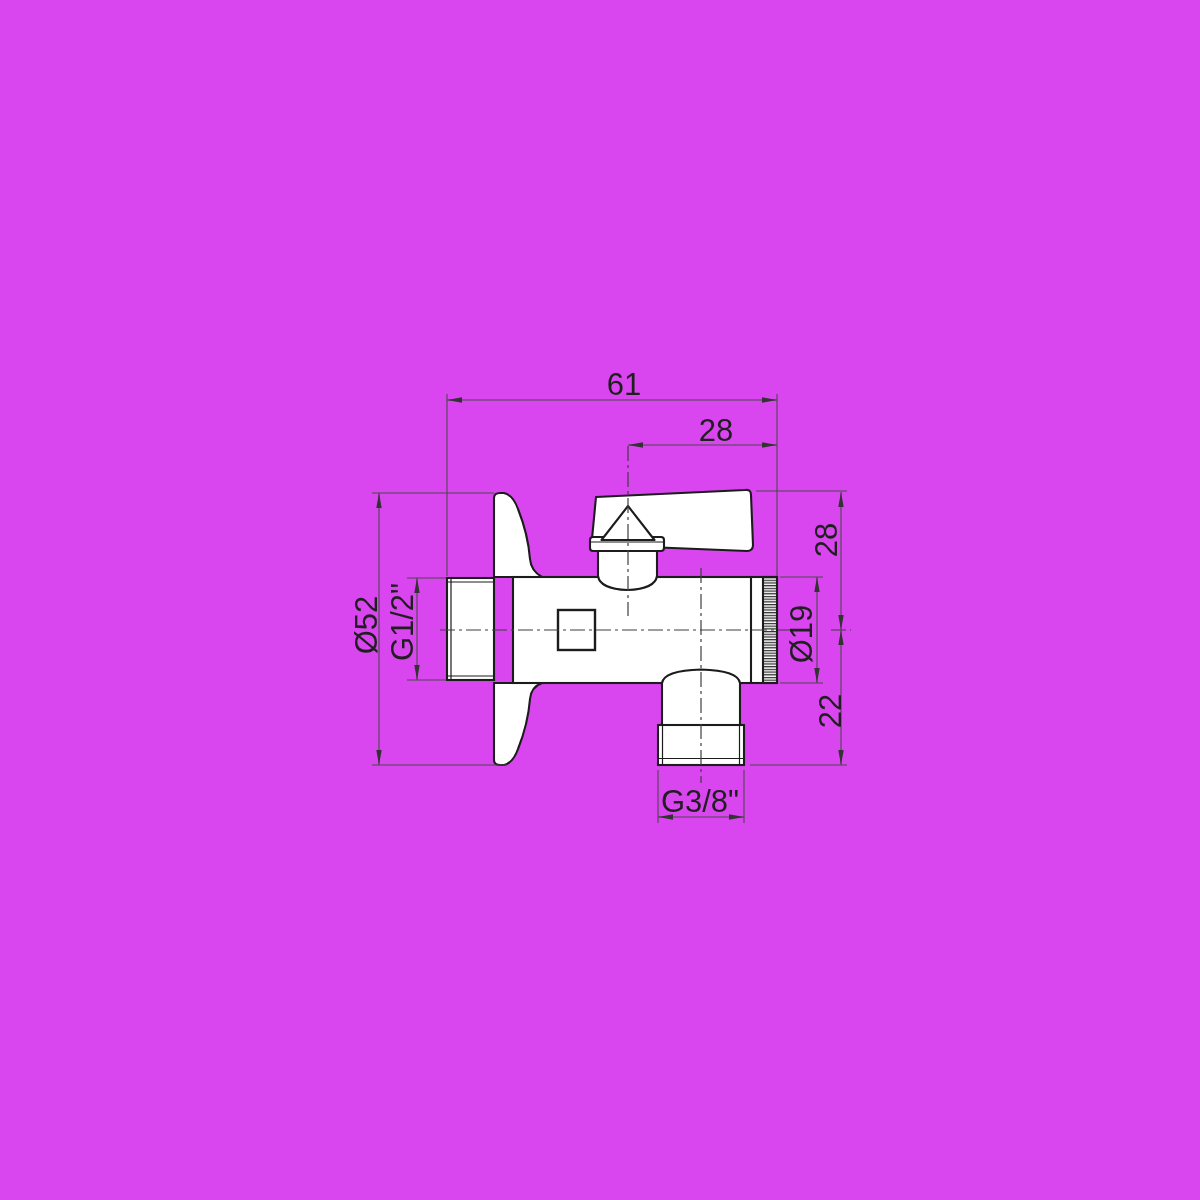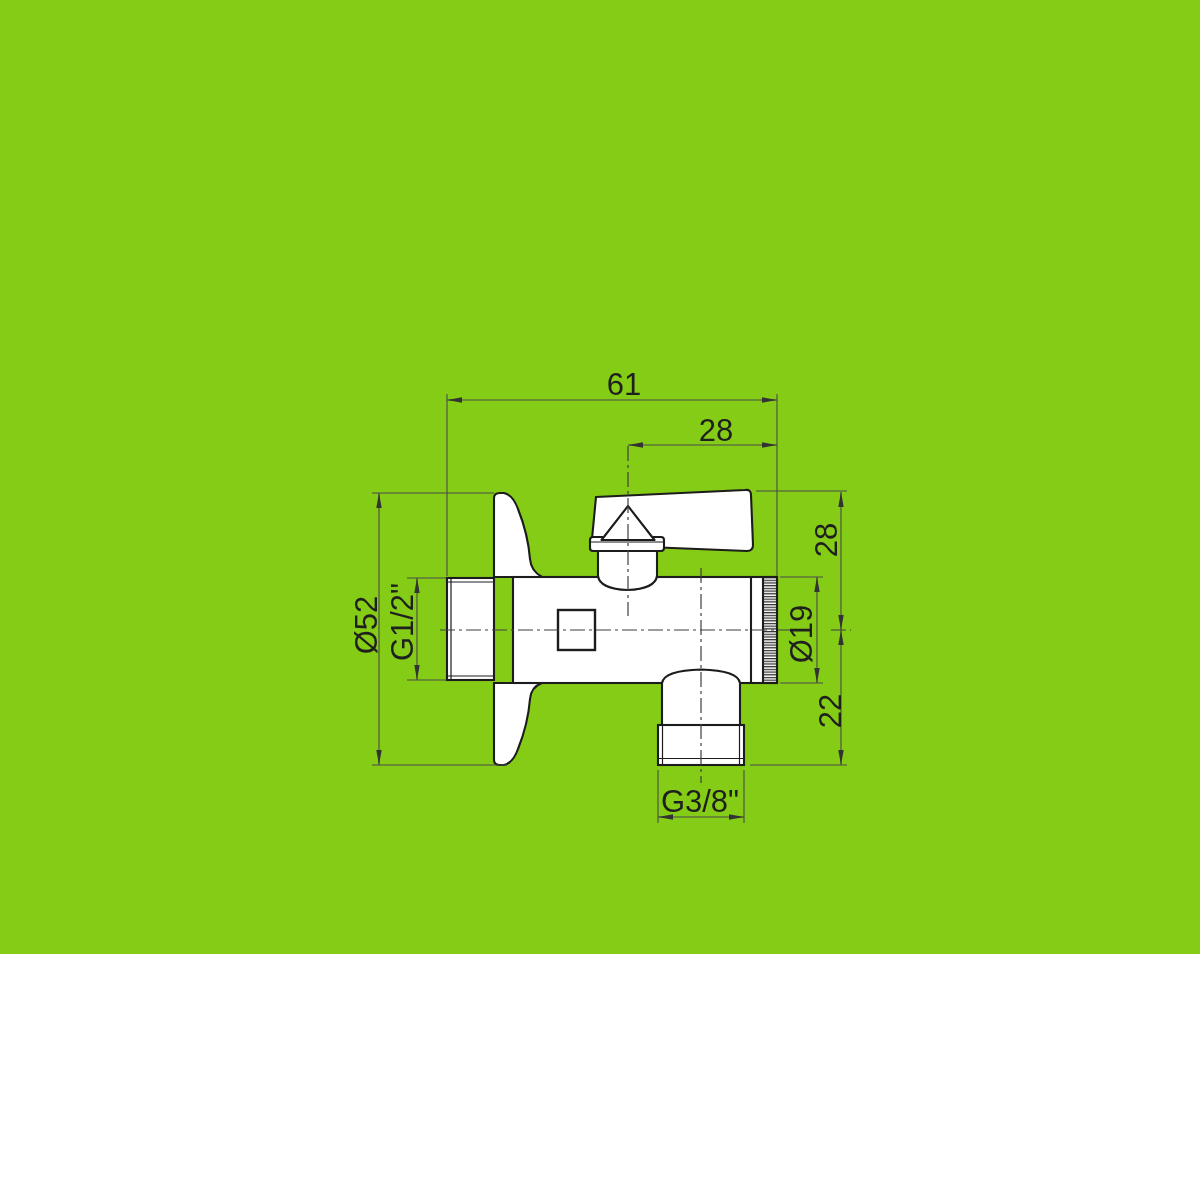--- a/index.html
+++ b/index.html
@@ -1,16 +1,16 @@
 <!DOCTYPE html>
 <html><head>
 <meta charset="utf-8">
 <style>
   html,body{margin:0;padding:0;background:#ffffff;}
-  #canvas{position:relative;width:1200px;height:954px;background:#84cc16;overflow:hidden;}
+  #canvas{position:relative;width:1200px;height:1200px;background:#d946ef;overflow:hidden;}
   svg{display:block;}
   text{font-family:"Liberation Sans","DejaVu Sans",sans-serif;font-size:31px;}
   .objline{stroke:#1c1c1c;stroke-width:2.1;fill:none;}
   .objfill{stroke:#1c1c1c;stroke-width:2.1;fill:#ffffff;}
   .thin{stroke:#1c1c1c;stroke-width:1.2;fill:none;}
   .dim{stroke:#4a4a4a;stroke-width:1.1;fill:none;}
   .cl{stroke:#3f3f3f;stroke-width:1.2;fill:none;stroke-dasharray:15 4 3 4;}
   .arr{fill:#333333;stroke:none;}
 </style>
 </head>

